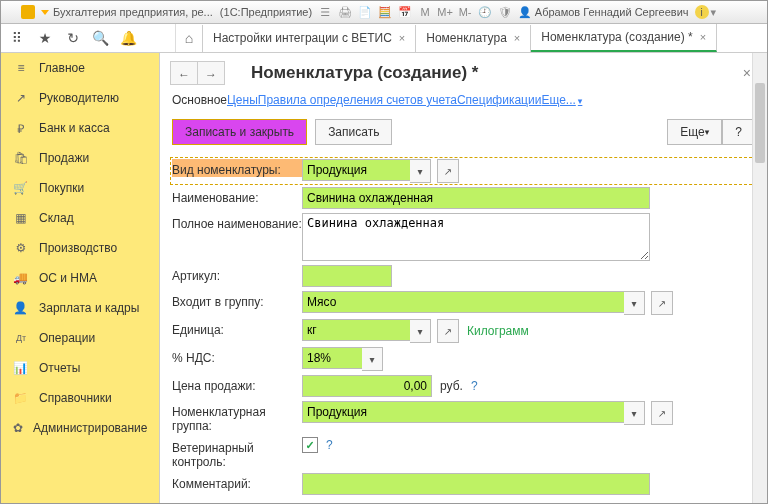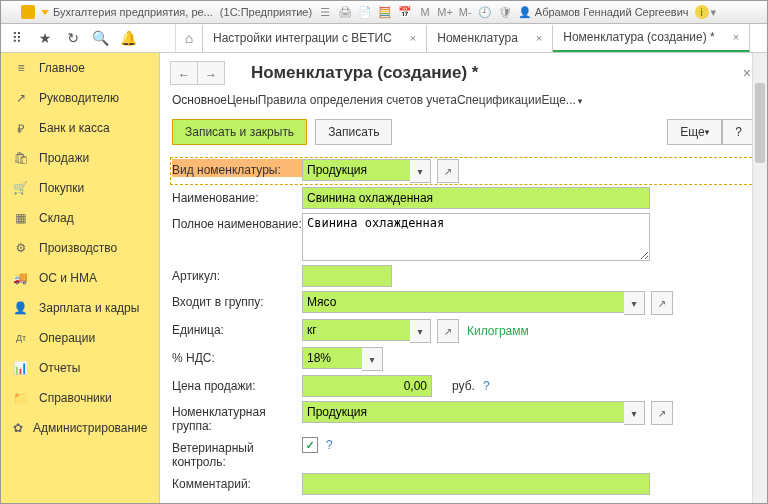--- a/index.html
+++ b/index.html
@@ -10,40 +10,40 @@
 .tb-sep{color:#aaa;margin:0 2px}
 .tb-icons{display:flex;gap:6px;margin-left:6px}
 .tb-icons span{width:14px;height:14px;display:inline-flex;align-items:center;justify-content:center;color:#888;font-size:11px}
 .tb-user{margin-left:6px;display:flex;align-items:center;gap:3px}
 .tb-info{width:14px;height:14px;border-radius:50%;background:#f3d34a;color:#555;display:inline-flex;align-items:center;justify-content:center;font-size:10px;margin-left:6px}
 .toolbar2{height:28px;border-bottom:1px solid #ccc;display:flex;align-items:center}
 .tb2-left{width:158px;display:flex;align-items:center;gap:12px;padding:0 8px;border-right:1px solid #ddd;height:100%}
 .tb2-ico{width:16px;height:16px;display:inline-flex;align-items:center;justify-content:center;color:#555;font-size:14px}
 .tabs{display:flex;align-items:center;height:100%}
 .home-tab{width:26px;height:27px;border-right:1px solid #ccc;display:flex;align-items:center;justify-content:center;color:#666;font-size:14px}
-.tab{padding:0 10px;height:27px;display:flex;align-items:center;gap:18px;border-right:1px solid #ccc;color:#444;font-size:12px}
+.tab{padding:0 10px;height:27px;display:flex;align-items:center;gap:7px;border-right:1px solid #ccc;color:#444;font-size:12px}
 .tab.active{border-bottom:2px solid #2aa84f;height:26px}
 .tab .x{color:#888;font-size:11px}
 .main{display:flex;flex:1;overflow:hidden}
 .sidebar{width:158px;background:#fee97a;border-right:1px solid #ccc;overflow:hidden}
 .side-item{display:flex;align-items:center;gap:10px;padding:7px 12px;color:#333;font-size:12px}
 .side-ico{width:16px;height:16px;display:inline-flex;align-items:center;justify-content:center;color:#666;font-size:12px}
 .content{flex:1;display:flex;flex-direction:column;overflow:hidden;position:relative}
 .hdr{display:flex;align-items:center;padding:8px 10px 4px}
 .nav-btn{width:26px;height:22px;border:1px solid #ccc;background:#f7f7f7;display:inline-flex;align-items:center;justify-content:center;color:#555;font-size:12px}
 .nav-btn+.nav-btn{border-left:none}
 .page-title{font-size:17px;font-weight:bold;margin-left:26px}
 .close-x{margin-left:auto;color:#888;font-size:14px;padding:2px 6px}
 .subtabs{display:flex;padding:4px 12px 8px;font-size:12px}
-.subtabs .st{color:#404040;cursor:pointer}
+.subtabs .st{color:#3b82f6;text-decoration:underline;cursor:pointer}
 .subtabs .st.active{color:#333;text-decoration:none}
 .subtabs .dd::after{content:"▾";font-size:9px;margin-left:2px}
 .actions{display:flex;align-items:center;padding:4px 12px 10px;gap:8px}
 .btn{height:24px;padding:0 12px;border:1px solid #bbb;background:#f7f7f7;display:inline-flex;align-items:center;font-size:12px;color:#333}
-.btn.primary{background:#bef264;border-color:#d6a400}
+.btn.primary{background:#d946ef;border-color:#d6a400}
 .actions-right{margin-left:auto;display:flex;}
 .form{padding:0 12px;overflow:auto;flex:1}
 .row{display:flex;align-items:flex-start;margin:4px 0}
 .lbl{width:130px;padding-top:4px;font-size:12px;color:#333}
 .fld{display:flex;align-items:center;gap:4px}
 .inp{height:22px;border:1px solid #bbb;padding:0 4px;font-size:12px;background:#bef264;box-sizing:border-box}
 .inp.right{text-align:right}
 .sel{display:flex}
 .sel .inp{border-right:none}
 .sel-btn{width:20px;height:22px;border:1px solid #bbb;border-left:none;background:#f7f7f7;display:inline-flex;align-items:center;justify-content:center;font-size:10px;color:#555}
@@ -249,21 +249,21 @@
               <div class="sel">
                 <input class="inp" style="width: 60px;" value="18%">
                 <span class="sel-btn">▾</span>
               </div>
             </div>
           </div>
         <div class="row">
             <div class="lbl">Цена продажи:</div>
             <div class="fld">
               <input class="inp right" style="width: 130px;" value="0,00">
-              <span style="margin-left:16px">руб.</span>
+              <span style="margin-left:4px">руб.</span>
               <span class="q">?</span>
             </div>
           </div>
         <div class="row">
             <div class="lbl">Номенклатурная группа:</div>
             <div class="fld">
               <div class="sel">
                 <input class="inp" style="width: 322px;" value="Продукция">
                 <span class="sel-btn">▾</span>
               </div>

